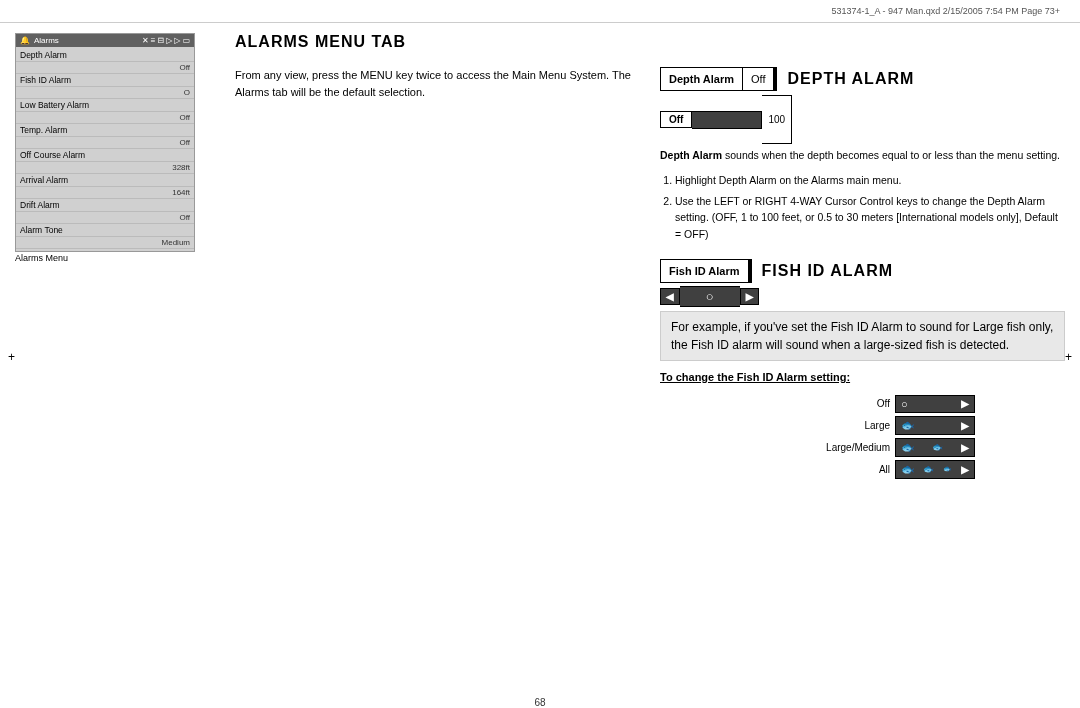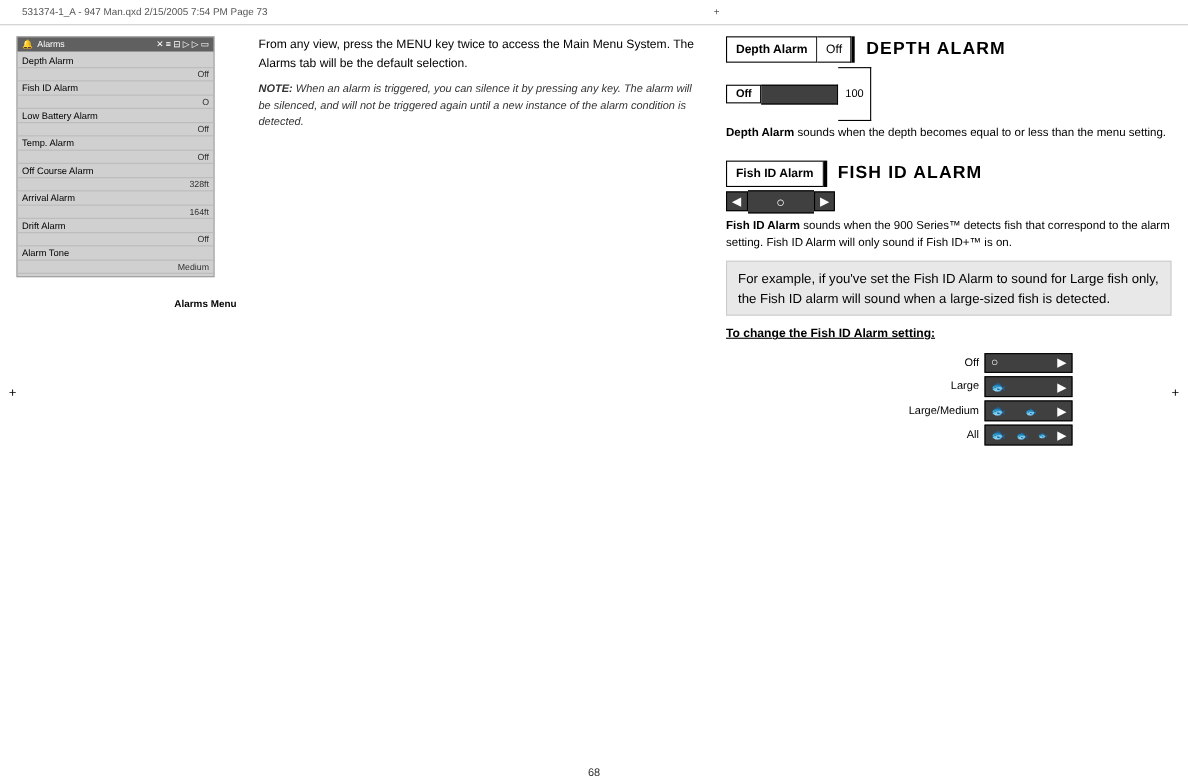--- a/index.html
+++ b/index.html
@@ -14,21 +14,21 @@
     }
 
     
     .page-header {
       width: 100%;
       padding: 6px 20px;
       font-size: 9px;
       color: #555;
       border-bottom: 1px solid #ccc;
       display: flex;
-      justify-content: space-between;
+      justify-content: flex-end;
       align-items: center;
     }
 
     
     .main-content {
       display: flex;
       padding: 10px 15px;
       gap: 20px;
     }
 
@@ -62,25 +62,25 @@
       display: flex;
       justify-content: space-between;
       align-items: center;
       padding: 1px 4px;
       font-size: 8.5px;
       border-bottom: 1px solid #bbb;
     }
     .menu-row-label { font-weight: normal; }
     .menu-row-value { font-size: 8px; color: #333; }
     .menu-caption {
-      text-align: right;
+      text-align: left;
       font-size: 9px;
-      margin-top: 19px;
+      margin-top: 1px;
       color: #000;
-      font-weight: bold;
+      font-weight: normal;
     }
 
     
     .right-col {
       flex: 1;
     }
 
     
     .section-title {
       font-size: 16px;
@@ -427,28 +427,28 @@
           <span class="menu-row-label"></span>
           <span class="menu-row-value">Medium</span>
         </div>
       </div>
     </div>
     <div class="menu-caption">Alarms Menu</div>
   </div>
 
   <div class="right-col">
 
+    <div class="alarm-section">
+      <div class="section-title">ALARMS MENU TAB</div>
+    </div>
 
     <div class="content-columns">
 
       <div class="left-content">
         <p class="section-intro">From any view, press the MENU key twice to access the Main Menu System. The Alarms tab will be the default selection.</p>
-        <p class="note-text">
-          <span style="font-weight:bold; font-style:italic;">NOTE: </span><span>When an alarm is triggered, you can silence it by pressing any key. The alarm will be silenced, and will not be triggered again until a new instance of the alarm condition is detected.</span>
-        </p>
       </div>
 
       <div class="right-content">
 
         <div class="alarm-section">
           <div class="alarm-header-row">
             <div class="alarm-label-box">
               <span>Depth Alarm</span>
             </div>
             <div class="alarm-value-box">
@@ -457,39 +457,40 @@
             <div class="alarm-title-big">DEPTH ALARM</div>
           </div>
           <div class="alarm-sub-row">
             <div class="alarm-sub-off">Off</div>
             <div class="alarm-sub-bar"></div>
             <div class="alarm-sub-num">100</div>
           </div>
           <p class="alarm-description">
             <b>Depth Alarm</b><span> sounds when the depth becomes equal to or less than the menu setting.</span>
           </p>
+          <ol class="steps-list">
+            <li>Highlight Depth Alarm on the Alarms main menu.</li>
+            <li>Use the LEFT or RIGHT 4-WAY Cursor Control keys to change the Depth Alarm setting. (OFF, 1 to 100 feet, or 0.5 to 30 meters [International models only], Default = OFF)</li>
+          </ol>
         </div>
 
         <div class="alarm-section">
           <div class="fish-alarm-header-row">
             <div class="alarm-label-box">
               <span>Fish ID  Alarm</span>
             </div>
             <div class="alarm-title-big">FISH ID ALARM</div>
           </div>
           <div class="fish-selector-row">
             <div class="fish-selector-arrow">◀</div>
             <div class="fish-selector-icon" style="background:#404040; border:1.5px solid #000; border-left:none; border-right:none; padding:2px 10px; min-width:60px; display:flex; align-items:center; justify-content:center;">
               <span style="color:#fff; font-size:13px;">○</span>
             </div>
             <div class="fish-selector-arrow-right">▶</div>
           </div>
-          <p class="alarm-description">
-            <b>Fish ID Alarm</b><span> sounds when the 900 Series™ detects fish that correspond to the alarm setting. Fish ID Alarm will only sound if Fish ID+™ is on.</span>
-          </p>
           <div class="note-box">
             <span>For example, if you've set the Fish ID Alarm to sound for Large fish only, the Fish ID alarm will sound when a large-sized fish is detected.</span>
           </div>
           <div class="change-heading">To change the Fish ID Alarm setting:</div>
 
           <div class="fish-options">
 
             <div class="fish-option-row">
               <span class="fish-option-label">Off</span>
               <div class="fish-option-box">

